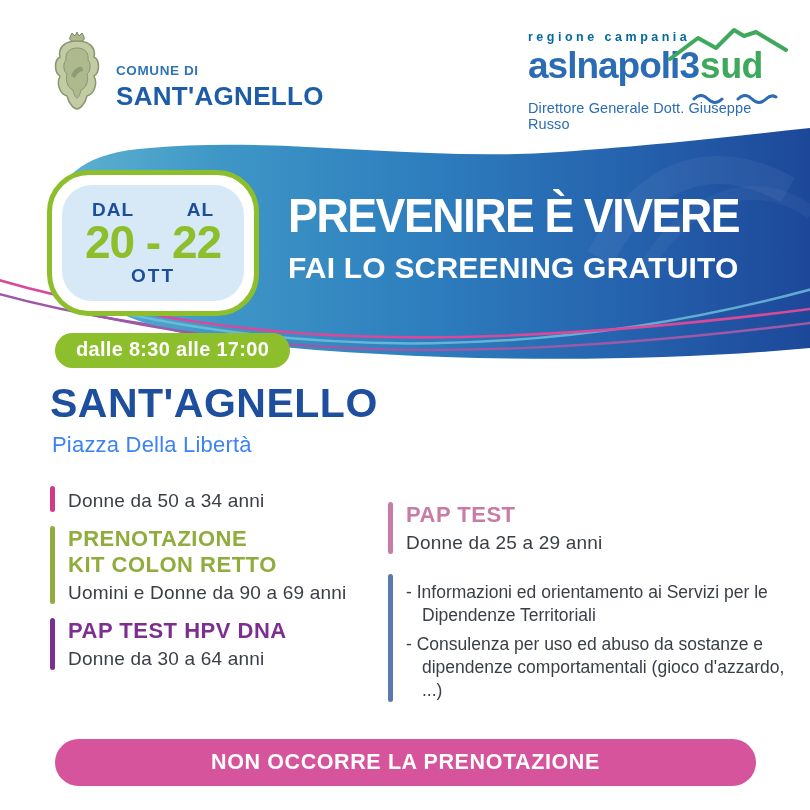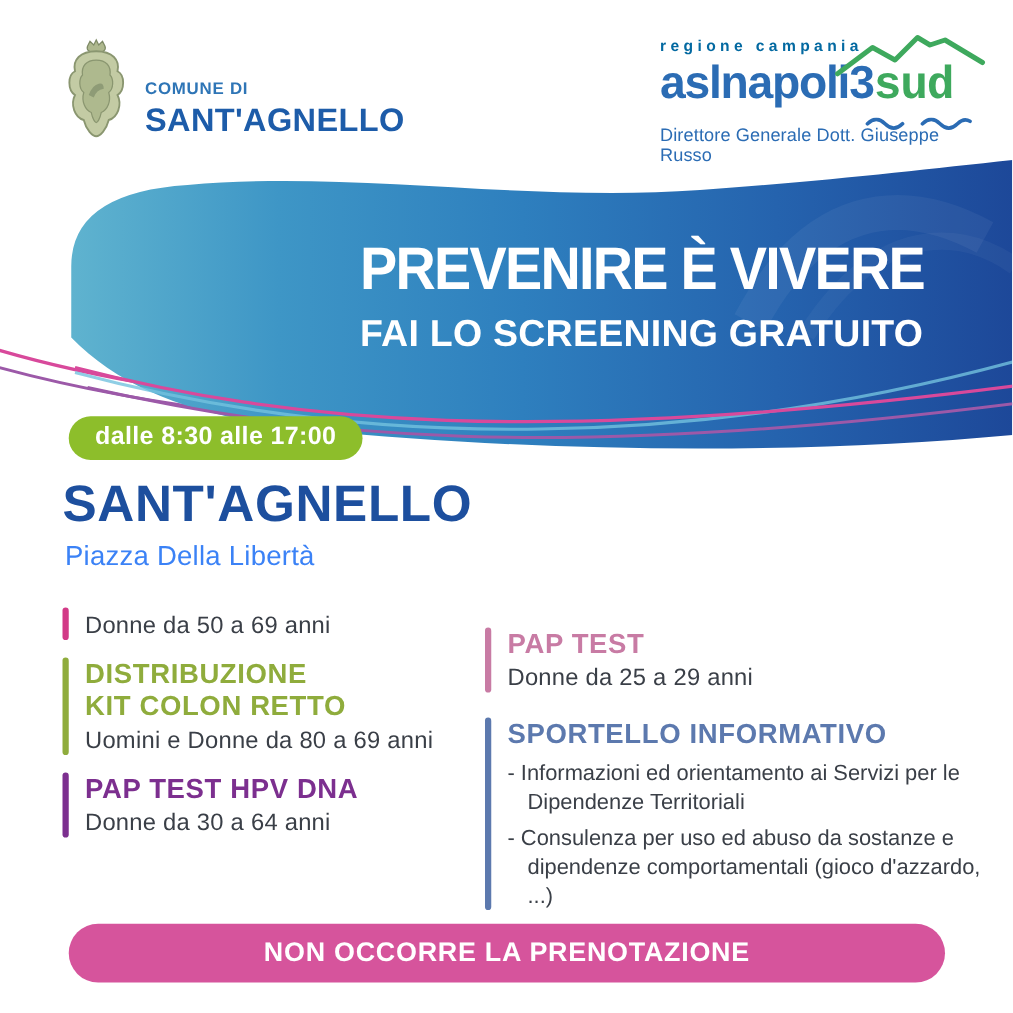--- a/index.html
+++ b/index.html
@@ -125,44 +125,54 @@
     <path d="M 60 180 C 300 244 560 240 816 170" fill="none" stroke="#73C2DE" stroke-width="2.5" opacity="0.8"></path>
     <path d="M 60 176 C 230 220 430 240 818 190" fill="none" stroke="#D8499B" stroke-width="2.6"></path>
     <path d="M 70 192 C 250 232 440 252 818 204" fill="none" stroke="#9C59A8" stroke-width="2.4"></path>
   </svg>
 
   <div class="hero-text">
     <div class="hero-title">PREVENIRE È VIVERE</div>
     <div class="hero-subtitle">FAI LO SCREENING GRATUITO</div>
   </div>
 
+  <div class="date-badge">
+    <div class="date-badge-inner">
+      <div class="badge-row">
+        <span>DAL</span>
+        <span>AL</span>
+      </div>
+      <div class="badge-days" style="color: rgb(141, 190, 43);">20 - 22</div>
+      <div class="badge-month">OTT</div>
+    </div>
+  </div>
 
   <div class="hours-pill" style="background-color: rgb(141, 190, 43);">dalle 8:30 alle 17:00</div>
 
   <div class="city-title">SANT'AGNELLO</div>
   <div class="city-address">Piazza Della Libertà</div>
 
   <div class="services">
     <div class="col-left">
 
       <div class="svc">
         <div class="svc-bar" style="background-color: rgb(210, 58, 135);"></div>
         <div class="svc-body">
-          <div class="svc-aud">Donne da 50 a 69 anni</div>
+          <div class="svc-aud">Donne da 50 a 34 anni</div>
         </div>
       </div>
 
       <div class="svc">
         <div class="svc-bar" style="background-color: rgb(143, 172, 60);"></div>
         <div class="svc-body">
           <div class="svc-title" style="color: rgb(143, 172, 60);">
-            <span class="l">DISTRIBUZIONE</span>
+            <span class="l">PRENOTAZIONE</span>
             <span class="l">KIT COLON RETTO</span>
           </div>
-          <div class="svc-aud">Uomini e Donne da 80 a 69 anni</div>
+          <div class="svc-aud">Uomini e Donne da 90 a 69 anni</div>
         </div>
       </div>
 
       <div class="svc">
         <div class="svc-bar" style="background-color: rgb(124, 47, 143);"></div>
         <div class="svc-body">
           <div class="svc-title" style="color: rgb(124, 47, 143);">
             <span class="l">PAP TEST HPV DNA</span>
           </div>
           <div class="svc-aud">Donne da 30 a 64 anni</div>
@@ -178,23 +188,20 @@
           <div class="svc-title" style="color: rgb(200, 123, 164);">
             <span class="l">PAP TEST</span>
           </div>
           <div class="svc-aud">Donne da 25 a 29 anni</div>
         </div>
       </div>
 
       <div class="svc">
         <div class="svc-bar" style="background-color: rgb(92, 121, 174);"></div>
         <div class="svc-body">
-          <div class="svc-title" style="color: rgb(92, 121, 174);">
-            <span class="l">SPORTELLO INFORMATIVO</span>
-          </div>
           <div class="bullet">- Informazioni ed orientamento ai Servizi per le Dipendenze Territoriali</div>
           <div class="bullet">- Consulenza per uso ed abuso da sostanze e dipendenze comportamentali (gioco d'azzardo, ...)</div>
         </div>
       </div>
 
     </div>
   </div>
 
   <div class="booking-pill" style="background-color: rgb(214, 84, 156);">NON OCCORRE LA PRENOTAZIONE</div>
 

